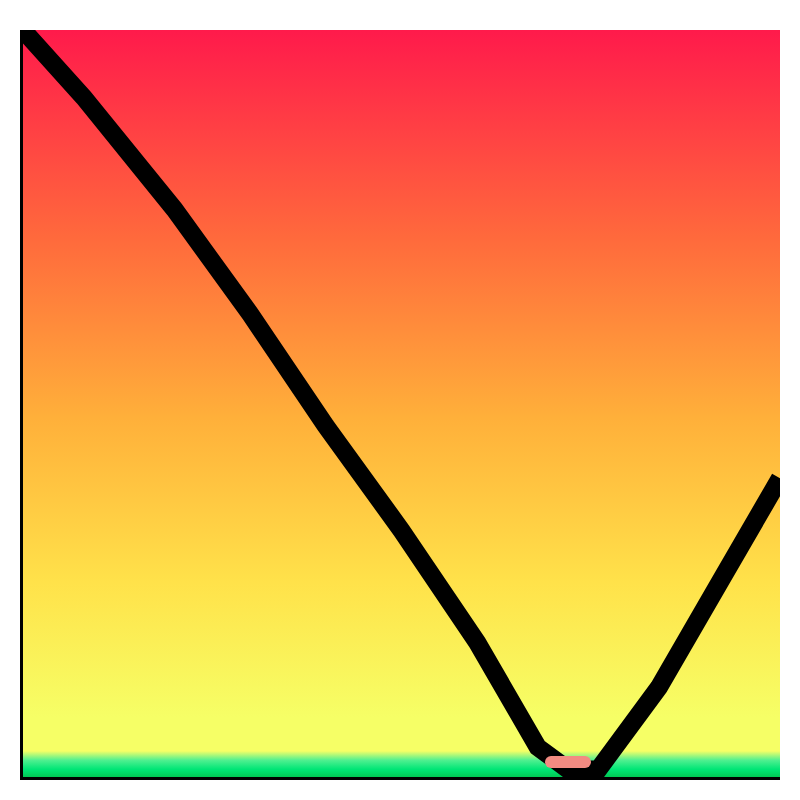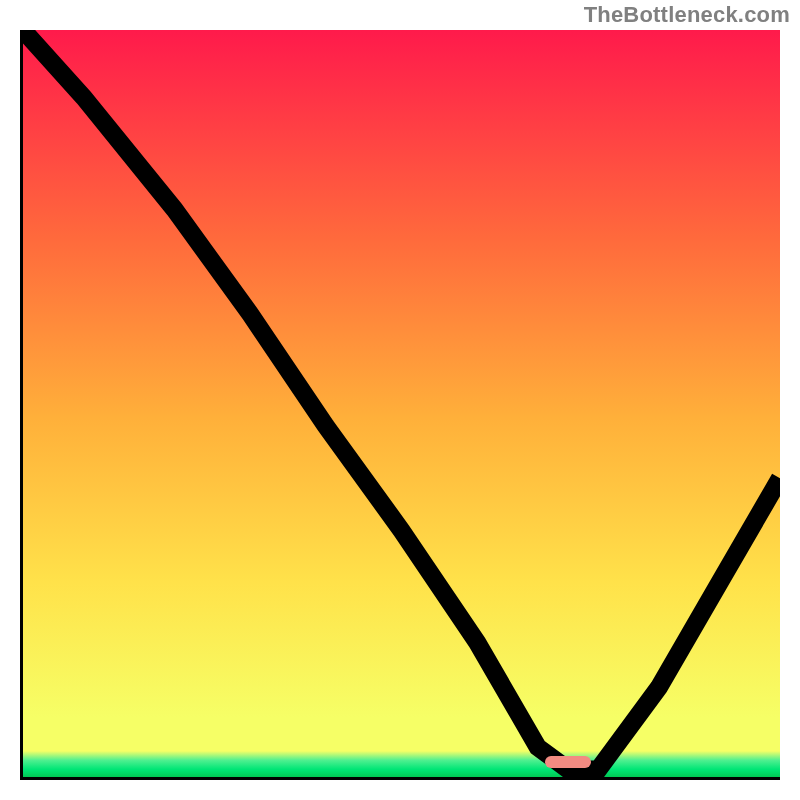--- a/index.html
+++ b/index.html
@@ -69,21 +69,20 @@
     position: absolute;
     border-radius: 6px;
     
     background: #f28b82;
   }
 </style>
 </head>
 <body>
 
 <div class="frame">
-  <div class="watermark">TheBottleneck.com</div>
 
   <div class="plot">
     <div class="gradient" style="background: linear-gradient(rgb(255, 26, 75) 0%, rgb(255, 106, 60) 28%, rgb(255, 176, 58) 52%, rgb(255, 226, 74) 74%, rgb(246, 255, 102) 92%, rgb(246, 255, 102) 100%);"></div>
     <div class="green-strip" style="height: 3.5%;"></div>
     <svg class="curve" viewBox="0 0 100 100" preserveAspectRatio="none">
       <path d="M0.00 0.00 L8.00 9.00 L20.00 24.00 L30.00 38.00 L40.00 53.00 L50.00 67.00 L60.00 82.00 L68.00 96.00 L72.00 99.00 L76.00 99.00 L84.00 88.00 L92.00 74.00 L100.00 60.00"></path>
     </svg>
     <div class="marker" style="left: 69%; width: 6%; bottom: 1.2%; height: 1.6%; background: rgb(242, 139, 130);"></div>
   </div>
 </div>

